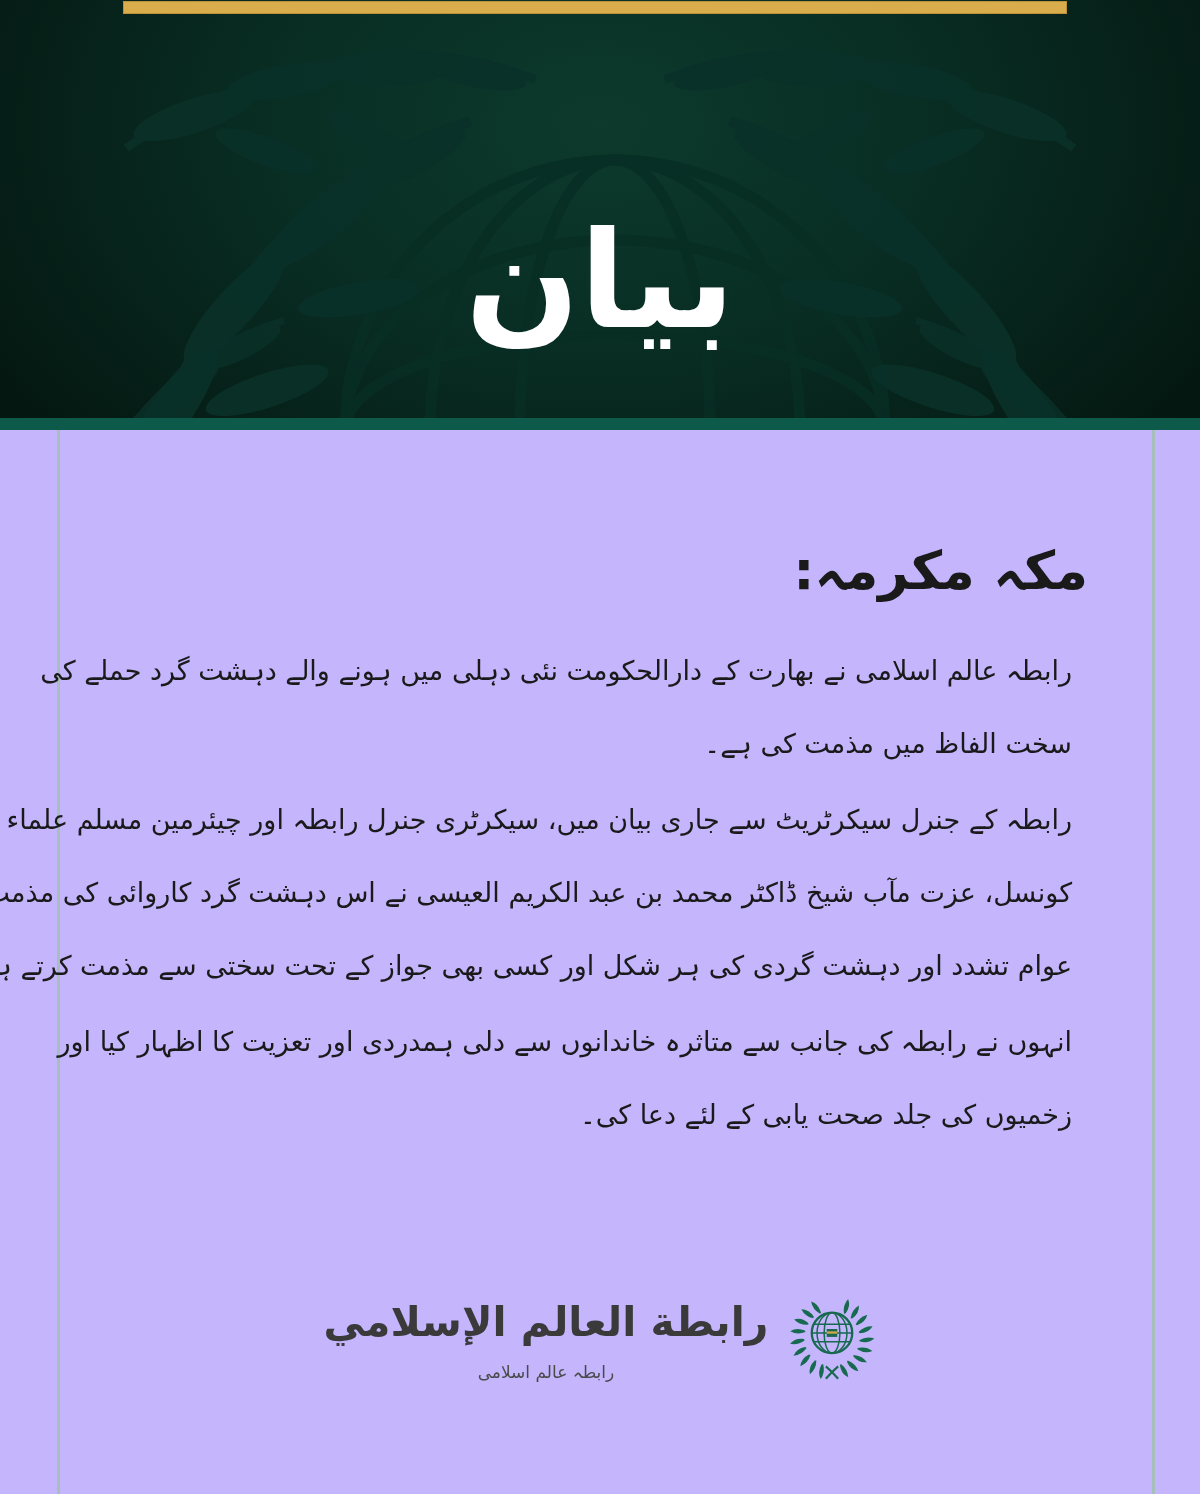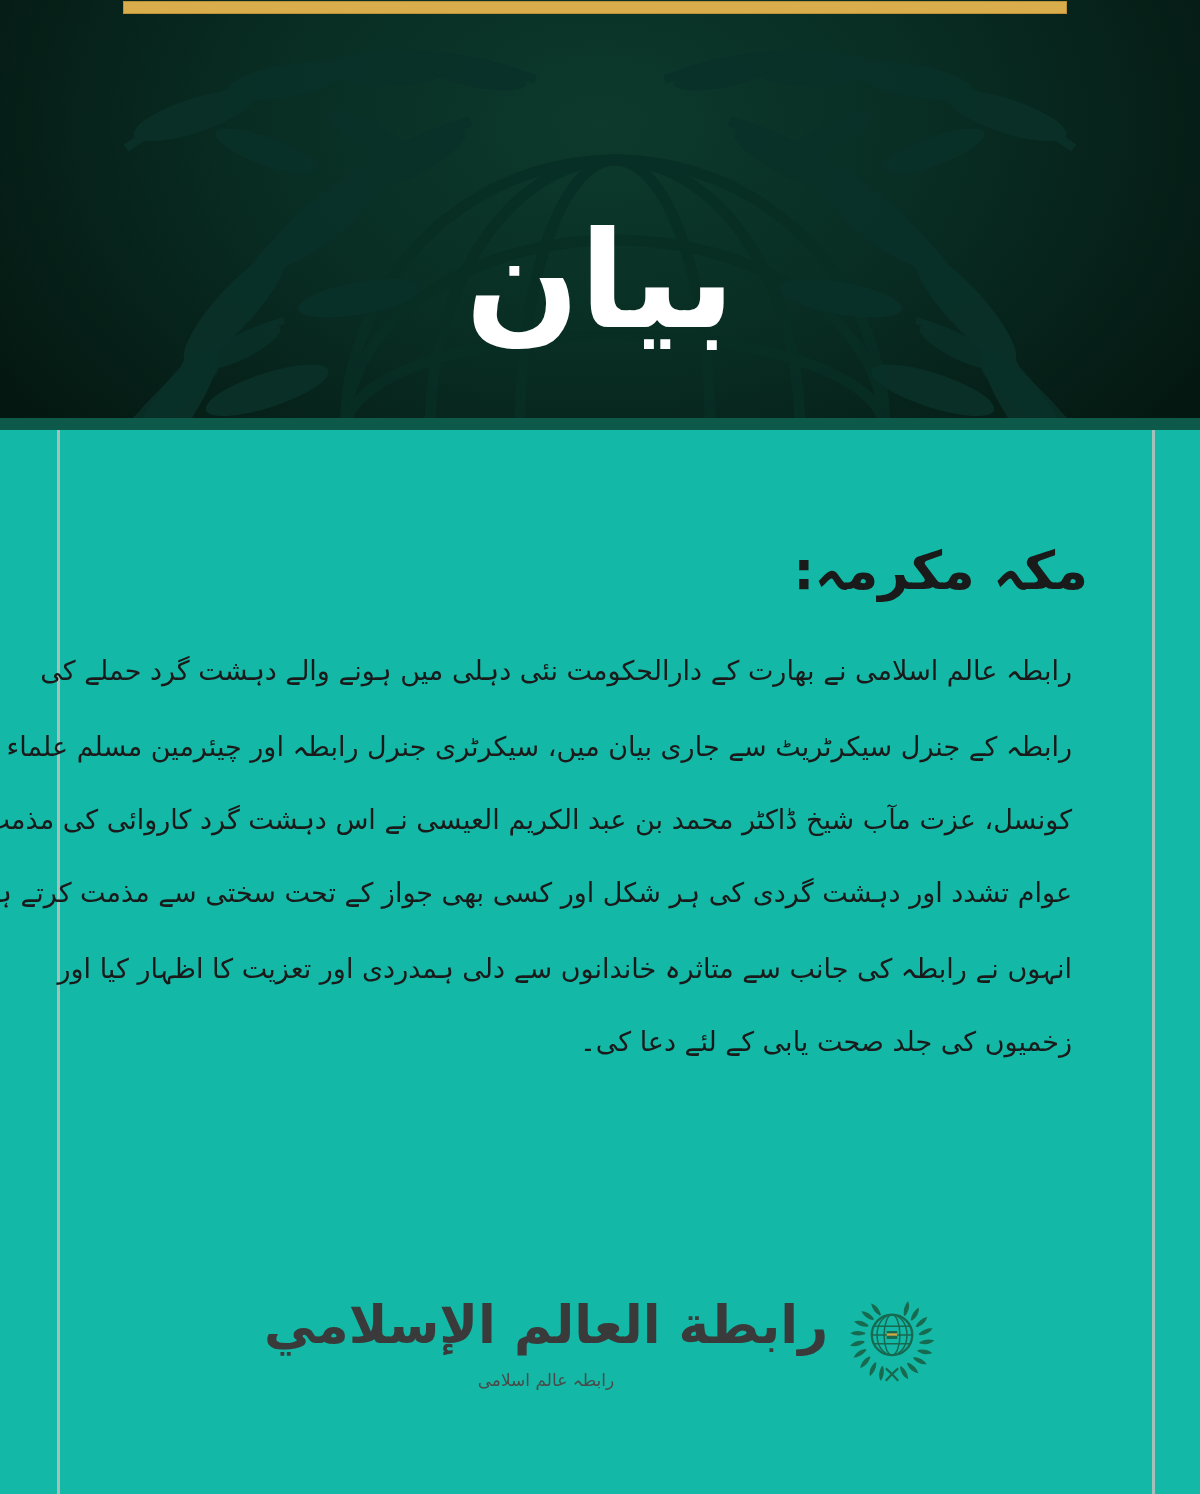--- a/index.html
+++ b/index.html
@@ -1,17 +1,17 @@
 <!DOCTYPE html>
 <html lang="ur"><head>
 <meta charset="utf-8">
 <style>
   html,body{margin:0;padding:0;background:#ffffff;}
   .page{
-    position:relative;width:1200px;height:1494px;background:#14b8a6;
+    position:relative;width:1200px;height:1494px;background:#c4b5fd;
     overflow:hidden;font-family:"DejaVu Sans",sans-serif;
   }
   
   .header{
     position:absolute;top:0;left:0;width:1200px;height:418px;overflow:hidden;
     background:radial-gradient(ellipse 760px 520px at 50% 30%, #0d3a2d 0%, #092e24 42%, #062119 72%, #04150f 100%);
   }
   .header-decor{position:absolute;top:0;left:0;width:1200px;height:418px;}
   .gold-bar{
     position:absolute;top:1px;left:123px;width:944px;height:13px;
@@ -37,21 +37,21 @@
     color:#1a1a1a;
   }
   .para{margin:0 16px 3px 0;}
   .line{font-size:27px;line-height:73px;white-space:nowrap;}
   
   .logo{
     position:absolute;top:1294px;left:0;width:1200px;
     display:flex;justify-content:center;align-items:center;gap:20px;
   }
   .logo-text{text-align:center;direction:rtl;}
-  .logo-arabic{font-size:52px;font-weight:bold;color:#3a3a3a;line-height:1.2;}
+  .logo-arabic{font-size:41px;font-weight:bold;color:#3a3a3a;line-height:1.2;}
   .logo-urdu{font-size:17px;color:#4a4a4a;letter-spacing:7px;margin-top:14px;}
   .emblem{width:88px;height:92px;}
 </style>
 </head>
 <body>
 
 <div class="page">
 
   <div class="header">
     <svg class="header-decor" viewBox="0 0 1200 418" xmlns="http://www.w3.org/2000/svg">
@@ -88,20 +88,21 @@
   <div class="teal-band"></div>
 
   <div class="frame-line left"></div>
   <div class="frame-line right"></div>
 
   <p class="dateline">مکہ مکرمہ:</p>
 
   <div class="paras">
     <div class="para">
       <div class="line">رابطہ عالم اسلامی نے بھارت کے دارالحکومت نئی دہلی میں ہونے والے دہشت گرد حملے کی</div>
+      <div class="line">سخت الفاظ میں مذمت کی ہے۔</div>
     </div>
     <div class="para">
       <div class="line">رابطہ کے جنرل سیکرٹریٹ سے جاری بیان میں، سیکرٹری جنرل رابطہ اور چیئرمین مسلم علماء</div>
       <div class="line">کونسل، عزت مآب شیخ ڈاکٹر محمد بن عبد الکریم العیسی نے اس دہشت گرد کاروائی کی مذمت</div>
       <div class="line">عوام تشدد اور دہشت گردی کی ہر شکل اور کسی بھی جواز کے تحت سختی سے مذمت کرتے ہیں۔</div>
     </div>
     <div class="para">
       <div class="line">انہوں نے رابطہ کی جانب سے متاثرہ خاندانوں سے دلی ہمدردی اور تعزیت کا اظہار کیا اور</div>
       <div class="line">زخمیوں کی جلد صحت یابی کے لئے دعا کی۔</div>
     </div>

